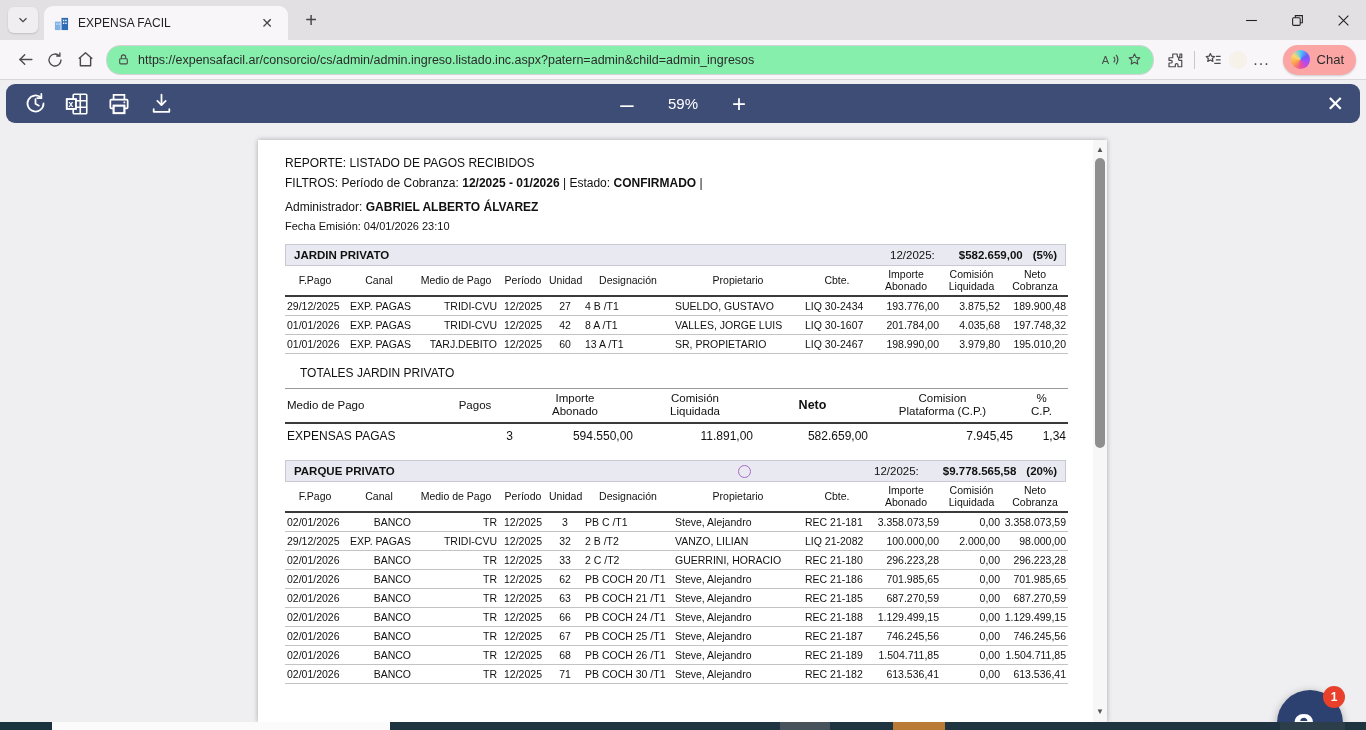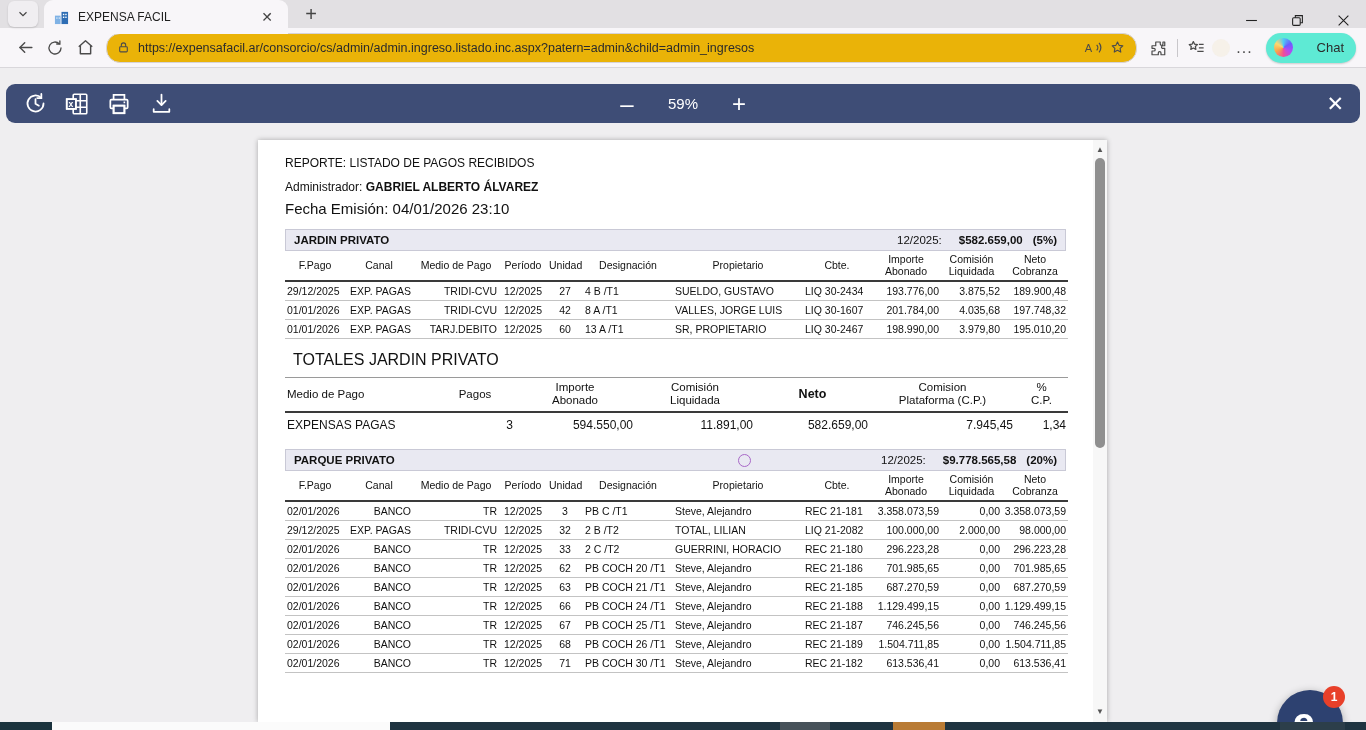--- a/index.html
+++ b/index.html
@@ -2,76 +2,76 @@
 <html><head>
 <meta charset="utf-8">
 <style>
   * { margin:0; padding:0; box-sizing:border-box; }
   html,body { width:1366px; height:730px; overflow:hidden; }
   body { font-family:"Liberation Sans", sans-serif; background:#efeef0; position:relative; }
   svg { display:block; }
   .b { font-weight:bold; }
 
   
-  .titlebar { height:28px; background:#e2e0e3; display:flex; align-items:center; position:relative; }
+  .titlebar { height:40px; background:#e2e0e3; display:flex; align-items:center; position:relative; }
   .tab-search { width:30px; height:26px; margin-left:8px; border-radius:6px; background:#f0eef1; display:flex; align-items:center; justify-content:center; box-shadow:0 1px 2px rgba(0,0,0,.15); }
   .tab { width:244px; height:34px; margin-left:6px; margin-top:6px; background:#f8f6f9; border-radius:9px 9px 0 0; display:flex; align-items:center; padding:0 10px; }
   .tab-title { flex:1; font-size:12px; color:#1f1f1f; margin-left:9px; white-space:nowrap; overflow:hidden; }
   .tab-close, .newtab { width:22px; height:22px; display:flex; align-items:center; justify-content:center; color:#444; font-size:14px; border-radius:4px; }
   .newtab { margin-left:12px; font-size:20px; font-weight:300; }
   .win-controls { position:absolute; right:0; top:0; height:40px; display:flex; }
   .win-btn { width:46px; height:40px; display:flex; align-items:center; justify-content:center; color:#222; }
 
   
   .navbar { height:40px; background:#f8f6f9; display:flex; align-items:center; padding:0 10px; border-bottom:1px solid #d9d7db; }
   .nav-ic { width:30px; height:30px; display:flex; align-items:center; justify-content:center; border-radius:6px; color:#4b4b4b; flex:0 0 auto; }
-  .addr { flex:1; height:30px; margin:0 6px; background:#eab308; border:1px solid #d6d3d8; border-radius:14px; display:flex; align-items:center; padding:0 10px; min-width:0; }
+  .addr { flex:1; height:30px; margin:0 6px; background:#86efac; border:1px solid #d6d3d8; border-radius:14px; display:flex; align-items:center; padding:0 10px; min-width:0; }
   .addr-url { flex:1; font-size:12.5px; color:#2b2b2b; margin-left:8px; white-space:nowrap; overflow:hidden; }
   .addr-right { display:flex; align-items:center; gap:6px; }
   .divider-v { width:1px; height:18px; background:#c9c7cb; margin:0 4px; }
   .faded-ext { width:18px; height:18px; border-radius:50%; background:#f3ecd9; opacity:.5; }
-  .chat-pill { height:30px; background:#5eead4; border-radius:15px; display:flex; align-items:center; padding:0 12px 0 8px; gap:24px; box-shadow:0 1px 2px rgba(0,0,0,.18); margin-left:6px; }
+  .chat-pill { height:30px; background:#fca5a5; border-radius:15px; display:flex; align-items:center; padding:0 12px 0 8px; gap:7px; box-shadow:0 1px 2px rgba(0,0,0,.18); margin-left:6px; }
   .copilot { width:19px; height:19px; border-radius:50%; background:conic-gradient(#4ec9f5,#6a5cff,#b14bf4,#f04e98,#f8a24b,#ffd76e,#4ec9f5); }
   .chat-txt { font-size:13px; color:#2b2b2b; }
   .dots { font-size:16px; color:#4b4b4b; letter-spacing:1px; }
 
   
   .content { position:absolute; top:81px; left:0; right:0; bottom:8px; background:#efeef0; }
   .viewer-bar { position:absolute; top:3px; left:6px; right:6px; height:39px; background:#3e4d76; border-radius:9px; display:flex; align-items:center; padding:0 12px; color:#fff; }
   .vb-ic { width:34px; height:34px; display:flex; align-items:center; justify-content:center; margin-right:8px; }
   .vb-center { position:absolute; left:0; right:0; display:flex; align-items:center; justify-content:center; gap:26px; pointer-events:none; }
   .vb-center > * { pointer-events:auto; }
   .zoom-btn { font-size:24px; font-weight:300; line-height:1; width:30px; text-align:center; }
   .zoom-val { font-size:15px; }
   .vb-close { position:absolute; right:16px; font-size:21px; font-weight:300; }
 
   
   .page { position:absolute; left:258px; top:59px; width:849px; height:582px; background:#fff; box-shadow:0 0 5px rgba(0,0,0,.3); overflow:hidden; }
   .doc { padding:16px 41px 0 27px; color:#111; }
   .doc-line { font-size:12px; margin-bottom:6px; }
-  .doc-line.small { font-size:15px; margin-top:2px; }
+  .doc-line.small { font-size:11px; margin-top:2px; }
   .doc-head-gap { height:4px; }
 
   .band { background:#e9e9f2; border:1px solid #c9c9d6; height:22px; display:flex; align-items:center; padding:0 8px; margin-top:12px; position:relative; }
   .band-name { font-weight:bold; font-size:11.5px; flex:1; }
   .band-right { font-size:11.5px; }
-  .band-right .amt { font-weight:bold; margin-left:17px; }
+  .band-right .amt { font-weight:bold; margin-left:24px; }
   .band-right .pct { font-weight:bold; margin-left:10px; }
   .annotation-circle { position:absolute; left:452px; top:4px; width:13px; height:13px; border:1.5px solid #a868c8; border-radius:50%; background:transparent; }
 
   table { border-collapse:collapse; width:783px; table-layout:fixed; }
   thead th { font-weight:normal; font-size:10.5px; text-align:center; vertical-align:middle; padding:2px 2px; border-bottom:2px solid #3a3a3a; line-height:1.18; }
   tbody td { font-size:10.5px; padding:3px 2px; border-bottom:1px solid #c3c3c3; white-space:nowrap; overflow:hidden; }
   .pay-table td:nth-child(1){ text-align:left; }
   .pay-table td:nth-child(2), .pay-table td:nth-child(3){ text-align:right; }
   .pay-table td:nth-child(4), .pay-table td:nth-child(5){ text-align:center; }
   .pay-table td:nth-child(6), .pay-table td:nth-child(7), .pay-table td:nth-child(8){ text-align:left; }
   .pay-table td:nth-child(9), .pay-table td:nth-child(10), .pay-table td:nth-child(11){ text-align:right; }
 
-  .totals-title { font-size:16px; margin:12px 8px 8px; }
+  .totals-title { font-size:12px; margin:12px 15px 8px; }
   .tot-table thead th { font-size:11.5px; border-top:1px solid #9a9a9a; border-bottom:2px solid #3a3a3a; padding:3px 2px; }
   .tot-table thead th:nth-child(1){ text-align:left; }
   .tot-table thead th.neto { font-weight:bold; font-size:12.5px; }
   .tot-table td { font-size:12px; padding:5px 2px; border-bottom:none; }
   .tot-table td:nth-child(1){ text-align:left; }
   .tot-table td:nth-child(n+2){ text-align:right; }
   .tot-table tr.bold-row td { font-weight:bold; border-top:2px solid #3a3a3a; border-bottom:2px solid #3a3a3a; }
 
   
   .scrollbar { position:absolute; right:0; top:0; bottom:0; width:14px; background:#f7f7f7; }
@@ -244,20 +244,27 @@
       <span class="zoom-btn">–</span>
       <span class="zoom-val">59%</span>
       <span class="zoom-btn">+</span>
     </div>
     <span class="vb-close">✕</span>
   </div>
 
   <div class="page">
     <div class="doc">
       <div class="doc-line">REPORTE: LISTADO DE PAGOS RECIBIDOS</div>
+      <div class="doc-line">
+        <span>FILTROS: Período de Cobranza:</span>
+        <span class="b">12/2025 - 01/2026</span>
+        <span>| Estado:</span>
+        <span class="b">CONFIRMADO</span>
+        <span>|</span>
+      </div>
       <div class="doc-head-gap"></div>
       <div class="doc-line">
         <span>Administrador:</span>
         <span class="b">GABRIEL ALBERTO ÁLVAREZ</span>
       </div>
       <div class="doc-line small">Fecha Emisión: 04/01/2026 23:10</div>
 
       <div class="band">
         <span class="band-name">JARDIN PRIVATO</span>
         <span class="band-right">
@@ -489,21 +496,21 @@
               <td>0,00</td>
               <td>3.358.073,59</td>
             </tr>
             <tr>
               <td>29/12/2025</td>
               <td>EXP. PAGAS</td>
               <td>TRIDI-CVU</td>
               <td>12/2025</td>
               <td>32</td>
               <td>2 B /T2</td>
-              <td>TOTAL, LILIAN</td>
+              <td>VANZO, LILIAN</td>
               <td>LIQ 21-2082</td>
               <td>100.000,00</td>
               <td>2.000,00</td>
               <td>98.000,00</td>
             </tr>
             <tr>
               <td>02/01/2026</td>
               <td>BANCO</td>
               <td>TR</td>
               <td>12/2025</td>

